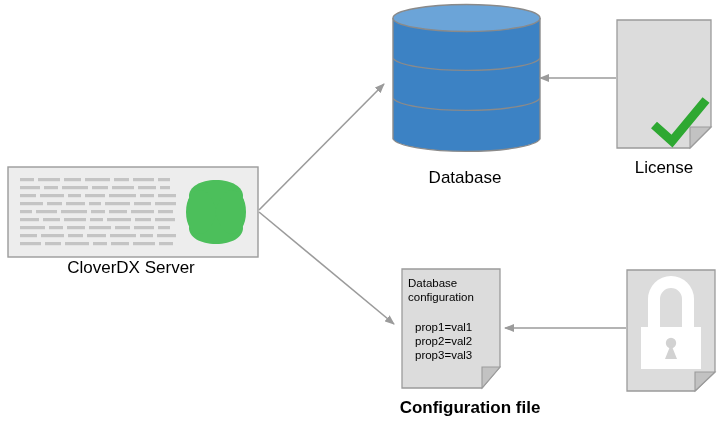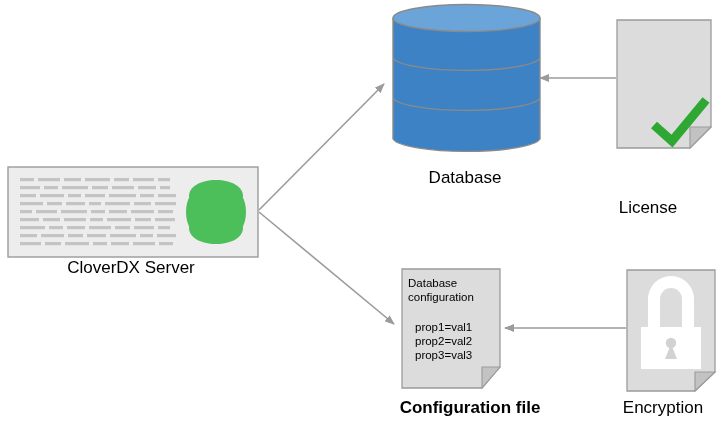--- a/index.html
+++ b/index.html
@@ -34,21 +34,21 @@
     position: absolute;
     font-family: "Liberation Sans", sans-serif;
     font-size: 17px;
     color: #000000;
     white-space: nowrap;
     text-align: center;
     line-height: 20px;
   }
   #label-server   { left: 0px;   top: 258px; width: 262px; }
   #label-database { left: 390px; top: 168px; width: 150px; }
-  #label-license  { left: 592px; top: 158px; width: 112px; margin-top: 40px; }
+  #label-license  { left: 608px; top: 158px; width: 112px; }
   #label-config   { left: 350px; top: 398px; width: 240px; font-weight: bold; }
   #label-encryption { left: 605px; top: 398px; width: 116px; }
 
   .doc-text {
     position: absolute;
     font-family: "Liberation Sans", sans-serif;
     font-size: 11.5px;
     line-height: 14px;
     color: #000000;
     white-space: pre;
@@ -225,21 +225,20 @@
   </svg>
 
   <div class="node-label" id="label-server">CloverDX Server</div>
 
   <div class="node-label" id="label-database">Database</div>
 
   <div class="node-label" id="label-license">License</div>
 
   <div class="node-label" id="label-config">Configuration file</div>
 
-  <div class="node-label" id="label-encryption">Encryption</div>
 
   <div class="doc-text" id="cfg-title">Database
 configuration</div>
 
   <div class="doc-text" id="cfg-props">prop1=val1
 prop2=val2
 prop3=val3</div>
 
 </div>
 

